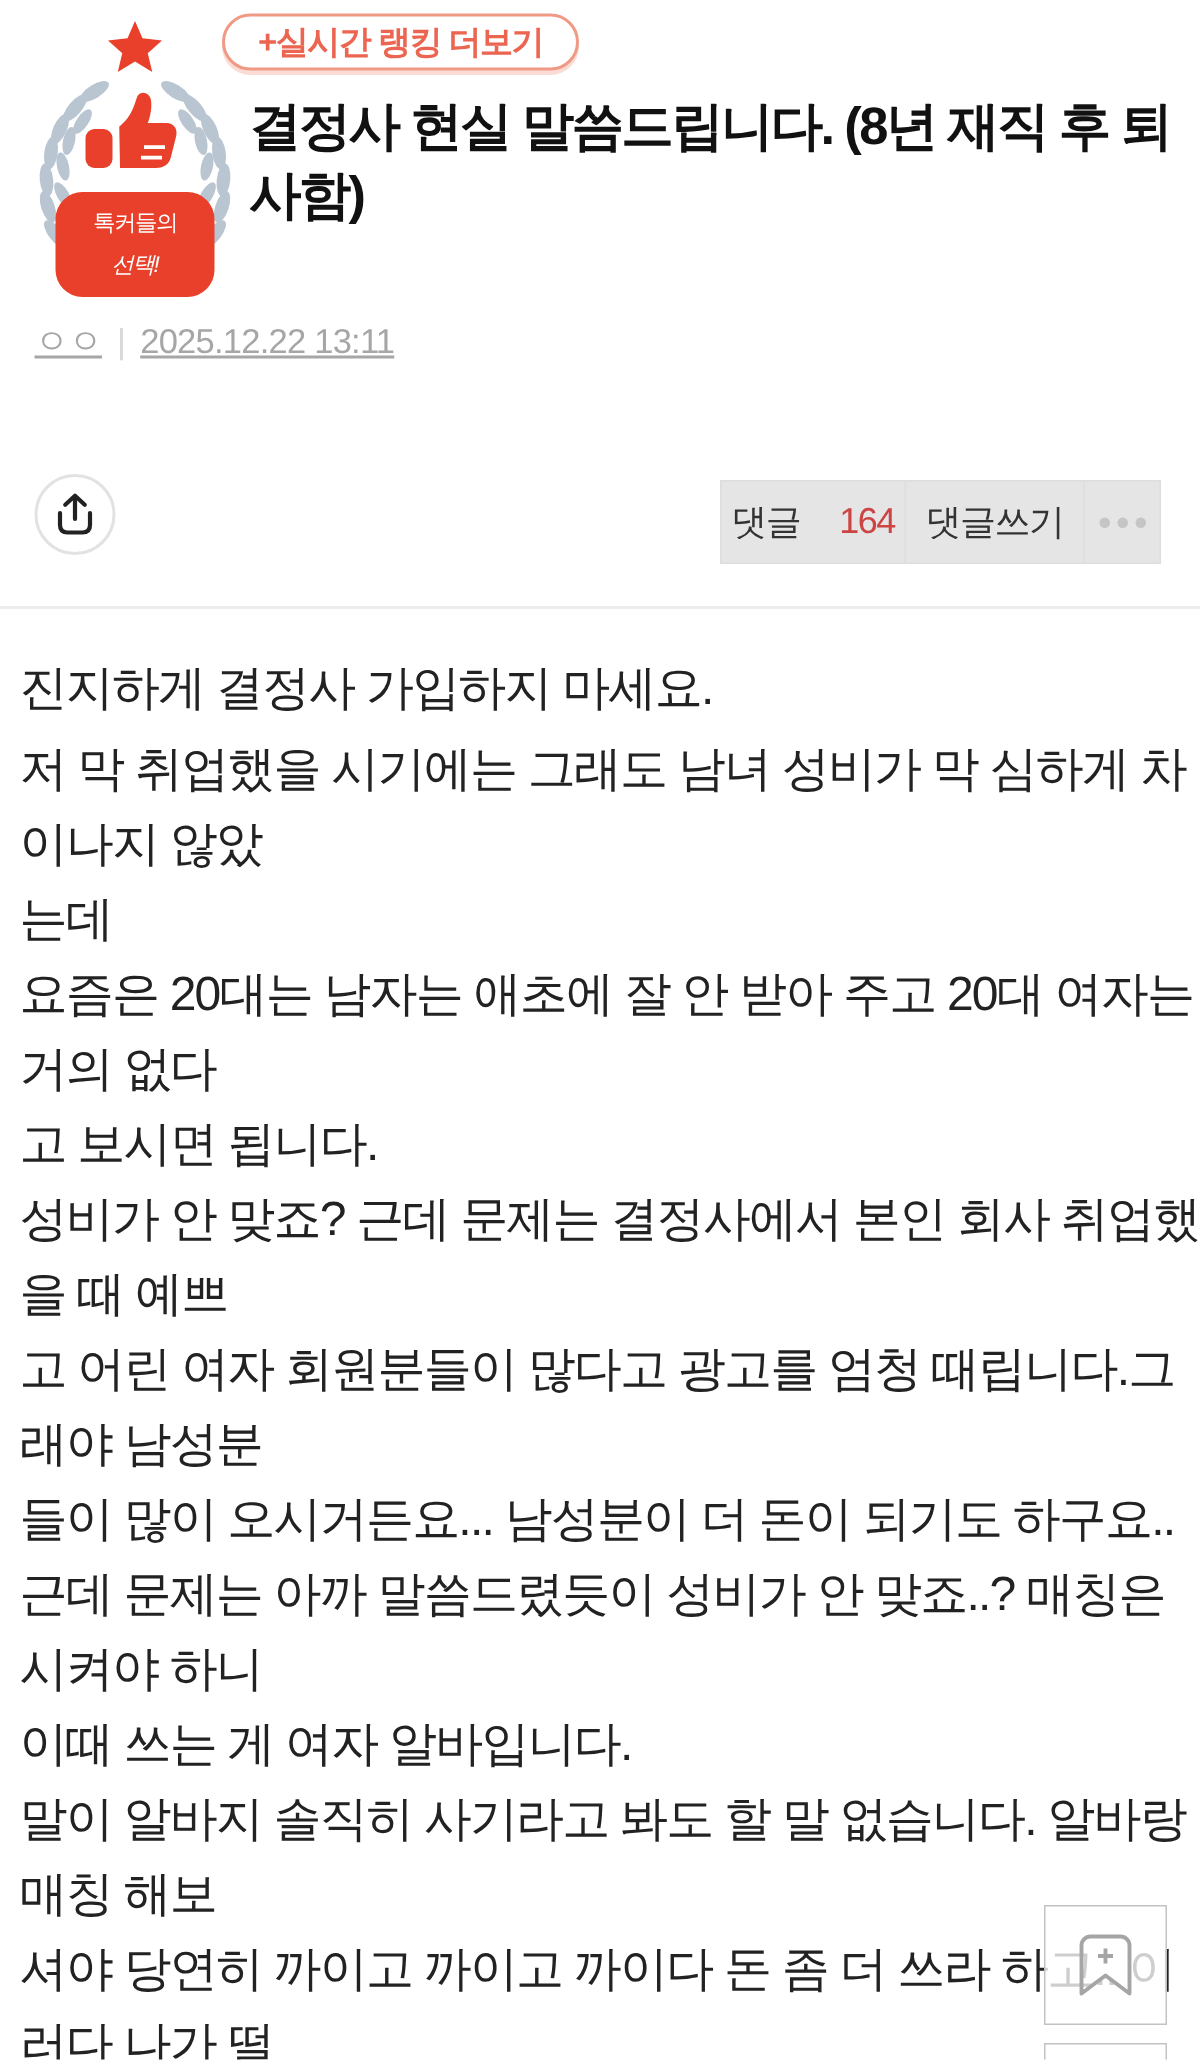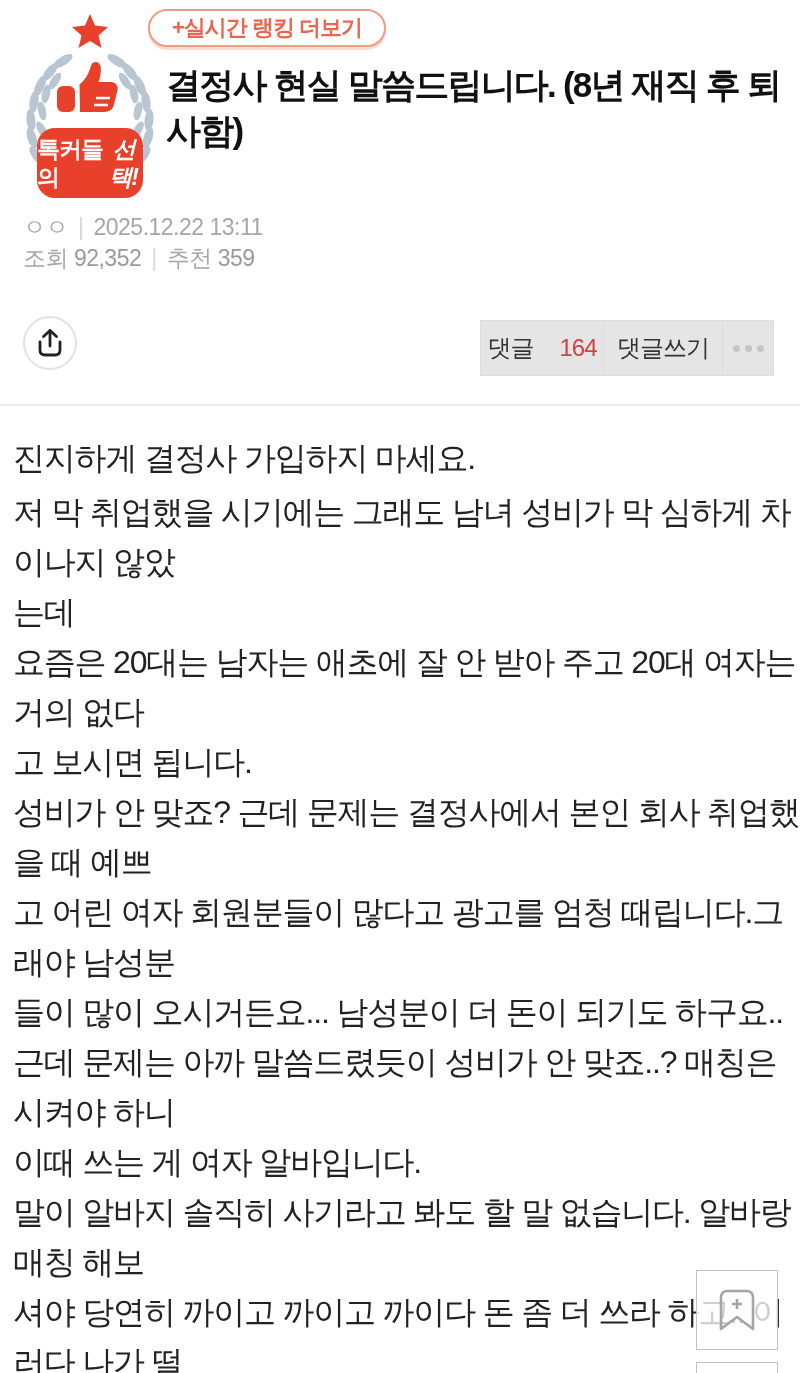--- a/index.html
+++ b/index.html
@@ -15,22 +15,22 @@
 
   
   .badge-wrap { left: 15px; top: 6px; width: 150px; height: 202px; }
   .badge-star { left: 0; top: 8px; width: 150px; text-align: center; }
   .badge-wreath { left: 0; top: 38px; }
   .badge-thumb { left: 41px; top: 52px; }
   .badge-label {
     left: 22px; top: 122px; width: 106px; height: 70px;
     background: var(--accent-red, #e8402a);
     border-radius: 18px;
-    color: #fff; font-weight: bold; font-size: 23px; line-height: 28px;
-    display: flex; flex-direction: row; align-items: center; justify-content: center;
+    color: #fff; font-weight: normal; font-size: 15px; line-height: 28px;
+    display: flex; flex-direction: column; align-items: center; justify-content: center;
     letter-spacing: -1px;
   }
   .badge-label .l2 { font-style: italic; text-align: center; }
 
   
   .ranking-pill {
     left: 148px; top: 9px; height: 38px;
     border: 2px solid var(--pill-border, #f09a86);
     border-radius: 22px;
     background: #fff;
@@ -45,21 +45,21 @@
   .post-title {
     left: 166px; top: 62px; width: 624px;
     color: var(--title-text, #111111);
     font-size: 35px; font-weight: bold; letter-spacing: -1.8px;
     line-height: 46px;
   }
   .meta { left: 23px; top: 212px; font-size: 23px; line-height: 31px;
           color: var(--meta-text, #a6a6a6); letter-spacing: -0.5px; }
   .meta .sep { color: #d8d8d8; padding: 0 10px; }
   .meta .num { color: #9a9a9a; }
-  .meta-row { display: block; }
+  .meta-row { display: block; text-decoration: underline; }
 
   
   .share-btn {
     left: 23px; top: 316px; width: 54px; height: 54px;
     border: 2px solid #e2e2e2; border-radius: 50%;
     background: #fff; display: flex; align-items: center; justify-content: center;
     cursor: pointer;
   }
   .btn-group {
     left: 480px; top: 320px; height: 56px;
@@ -153,25 +153,20 @@
 </div>
 
 <div class="abs ranking-pill">+실시간 랭킹 더보기</div>
 
 <h1 class="abs post-title">결정사 현실 말씀드립니다. (8년 재직 후 퇴사함)</h1>
 
 <div class="abs meta">
   <span class="meta-row">
     <span>ㅇㅇ</span><span class="sep">|</span><span>2025.12.22 13:11</span>
   </span>
-  <span class="meta-row">
-    <span>조회</span>
-    <span class="num">92,352</span><span class="sep">|</span><span>추천</span>
-    <span class="num">359</span>
-  </span>
 </div>
 
 <div class="abs share-btn">
   <span style="display:flex;">
     <svg width="28" height="30" viewBox="0 0 28 30" fill="none" stroke="#222" stroke-width="2.8" stroke-linecap="round" stroke-linejoin="round">
       <path d="M14 3 v15"></path>
       <path d="M7.5 8.5 L14 2.5 L20.5 8.5"></path>
       <path d="M4 14 v8 q0 5 5 5 h10 q5 0 5 -5 v-8"></path>
     </svg>
   </span>

